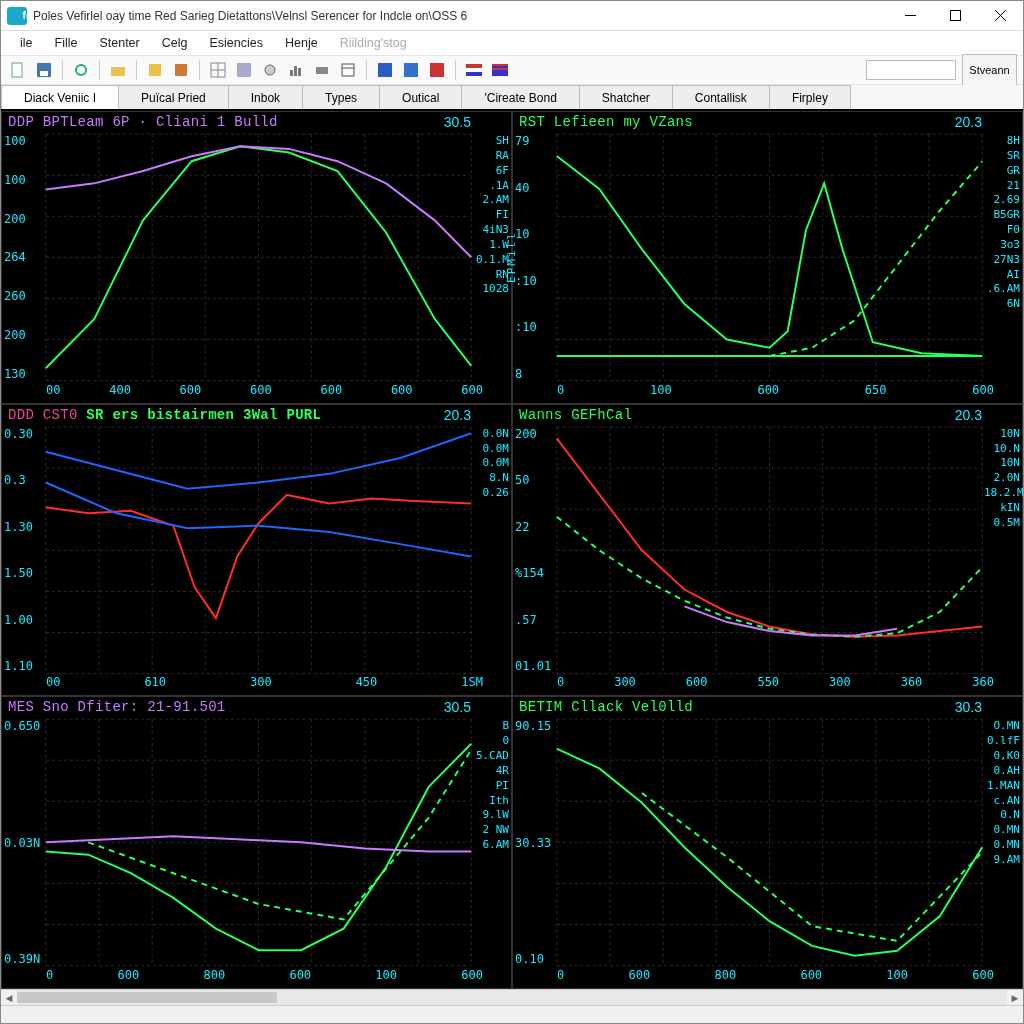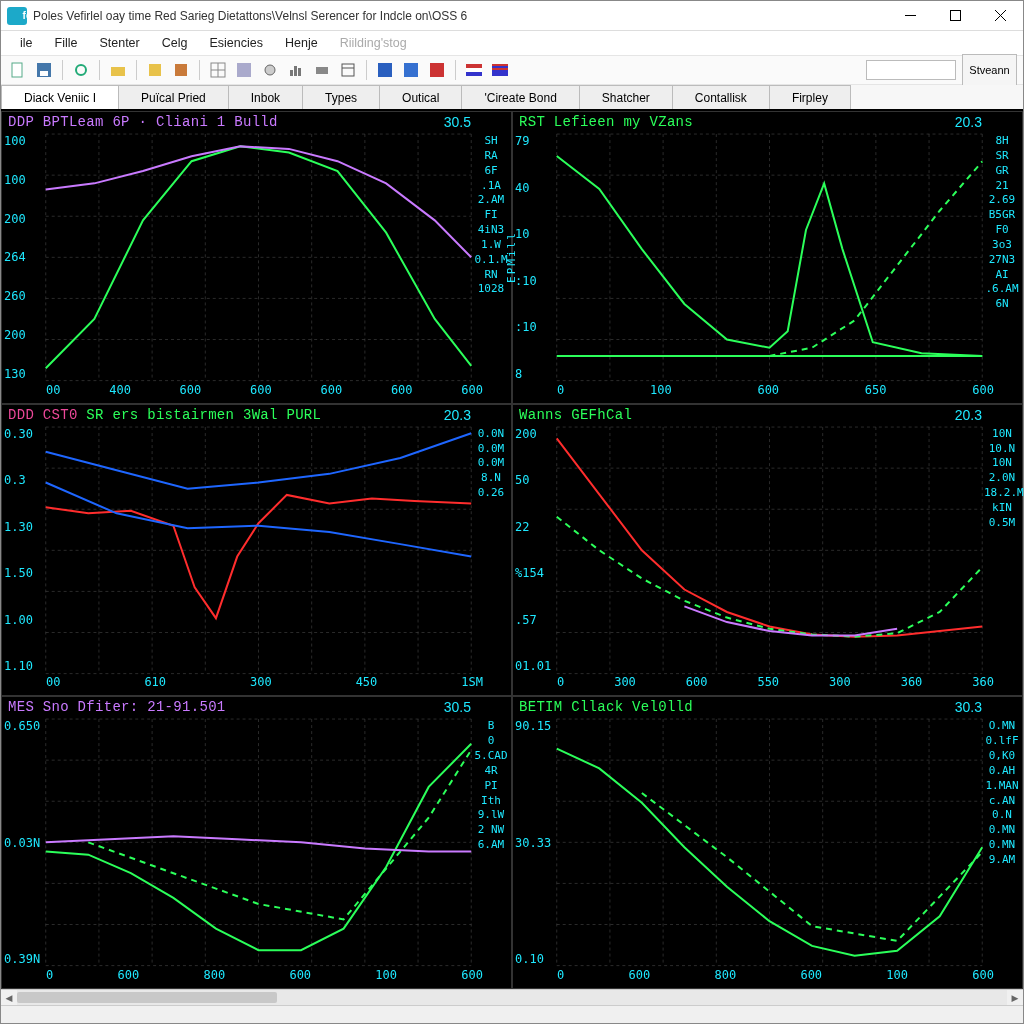--- a/index.html
+++ b/index.html
@@ -20,21 +20,21 @@
   .toolbar .srch { margin-left:auto; width:90px; height:20px; border:1px solid #bbb; font-size:11px; padding:0 4px; }
   .toolbar .sbtn { width:55px; height:33px; border:1px solid #bbb; background:#f5f5f5; font-size:11px; margin-left:2px; }
   .tabs { height:26px; display:flex; align-items:stretch; font-size:12px; border-bottom:2px solid #000; background:#f7f7f7; }
   .tabs .tab { flex:0 0 auto; padding:4px 22px; border:1px solid #bbb; border-bottom:0; background:#eee; margin-right:-1px; display:flex; align-items:center; }
   .tabs .tab.active { background:#fff; font-weight:500; }
   .chart-area { flex:1; background:#000; display:grid; grid-template-columns:1fr 1fr; grid-template-rows:1fr 1fr 1fr; }
   .pane { position:relative; border:1px solid #333; }
   .pane svg { position:absolute; inset:0; width:100%; height:100%; }
   .ptitle { position:absolute; top:2px; left:6px; font-size:14px; font-family: "Consolas","Courier New",monospace; letter-spacing:0.3px; white-space:nowrap; }
   .pval { position:absolute; top:2px; right:40px; font-size:14px; font-family:Liberation Sans, sans-serif; color:#1ee8ff; }
-  .taglist { position:absolute; top:22px; right:2px; width:36px; font-size:11px; font-family:"Consolas",monospace; color:#1ee8ff; line-height:1.35; text-align:center; }
+  .taglist { position:absolute; top:22px; right:2px; width:36px; font-size:11px; font-family:"Consolas",monospace; color:#1ee8ff; line-height:1.35; text-align:right; }
   .yticks { position:absolute; left:2px; top:22px; bottom:22px; width:40px; display:flex; flex-direction:column; justify-content:space-between; font-size:12px; font-family:"Consolas",monospace; color:#1ee8ff; }
   .xticks { position:absolute; left:44px; right:28px; bottom:2px; height:18px; display:flex; justify-content:space-between; font-size:12px; font-family:"Consolas",monospace; color:#1ee8ff; }
   .ylabel { position:absolute; left:50%; top:50%; transform:translate(-50%,-50%) rotate(-90deg); font-size:11px; color:#1ee8ff; font-family:"Consolas",monospace; letter-spacing:2px; }
   .statusbar { height:18px; background:#f0f0f0; border-top:1px solid #ccc; font-size:11px; display:flex; align-items:center; justify-content:flex-end; padding:0 8px; color:#666; }
   .scroll-h { height:16px; background:#f0f0f0; border-top:1px solid #ccc; position:relative; }
   .scroll-h .track { position:absolute; left:16px; right:16px; top:0; bottom:0; background:#e8e8e8; }
   .scroll-h .thumb { position:absolute; left:16px; width:260px; top:2px; bottom:2px; background:#c8c8c8; border-radius:2px; }
   .scroll-h .arr { position:absolute; top:0; width:16px; height:16px; display:flex; align-items:center; justify-content:center; color:#666; font-size:9px; }
   .scroll-h .arr.l { left:0; } .scroll-h .arr.r { right:0; }
 </style>
@@ -296,21 +296,21 @@
           <line x1="311.5" x2="311.5" y1="22" y2="268" stroke="#555" stroke-width="0.5" stroke-dasharray="3 3"></line>
           <line x1="365" x2="365" y1="22" y2="268" stroke="#555" stroke-width="0.5" stroke-dasharray="3 3"></line>
           <line x1="418.5" x2="418.5" y1="22" y2="268" stroke="#555" stroke-width="0.5" stroke-dasharray="3 3"></line>
           <line x1="472" x2="472" y1="22" y2="268" stroke="#555" stroke-width="0.5" stroke-dasharray="3 3"></line>
           <path d="M44.0 43.9 L86.8 76.7 L129.6 136.8 L172.4 191.5 L215.2 227.0 L258.0 235.2 L276.3 218.8 L294.7 117.7 L313.0 71.2 L331.4 136.8 L361.9 229.7 L410.9 240.7 L472.0 243.4 " fill="none" stroke="#2bff5a" stroke-width="2"></path>
           <path d="M258.0 243.4 L300.8 235.2 L343.6 207.9 L386.4 153.2 L429.2 98.5 L472.0 49.3 " fill="none" stroke="#2bff5a" stroke-width="2" stroke-dasharray="6 5"></path>
           <path d="M44.0 243.4 L472.0 243.4 " fill="none" stroke="#2bff5a" stroke-width="2"></path>
         </svg>
       </div>
       <div class="pane">
-        <div class="ptitle"><span style="color: #ec4899;">DDD CST0 </span><span style="color: rgb(43, 255, 90);">SR ers bistairmen 3Wal PURL</span></div>
+        <div class="ptitle"><span style="color: #ec4899;">DDD CST0 </span><span style="color: rgb(43, 255, 90); font-weight: bold;">SR ers bistairmen 3Wal PURL</span></div>
         <div class="pval">20.3</div>
         <div class="yticks">
           <span>0.30</span>
           <span>0.3</span>
           <span>1.30</span>
           <span>1.50</span>
           <span>1.00</span>
           <span>1.10</span>
         </div>
         <div class="xticks">

